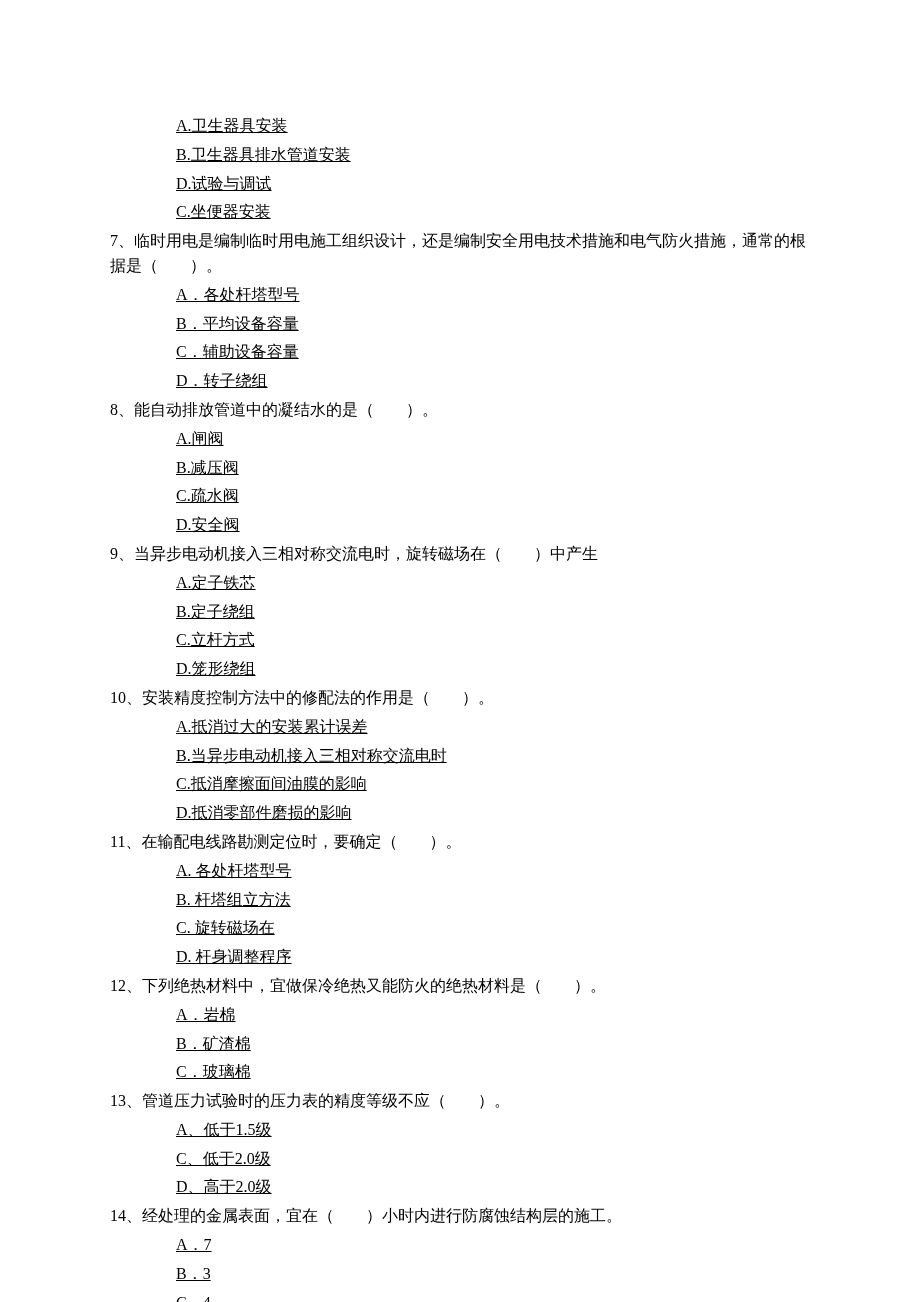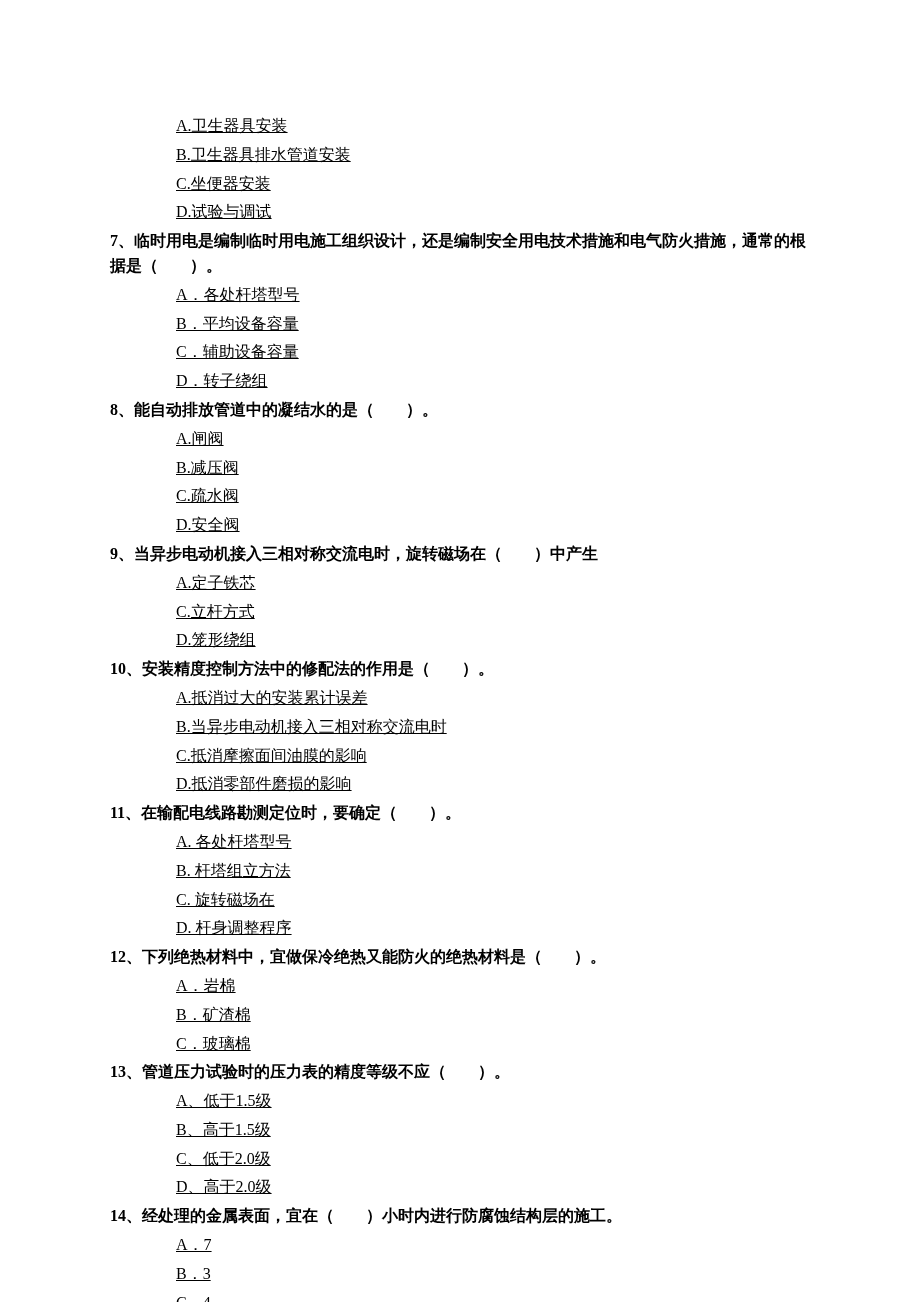--- a/index.html
+++ b/index.html
@@ -17,21 +17,20 @@
     margin: 0 auto;
     padding: 110px 110px 50px 110px;
     box-sizing: border-box;
     position: relative;
   }
   .option-block {
     padding-left: 62px;
   }
   .question-line {
     padding-left: 0;
-    font-weight: bold;
   }
   .option-line {
     margin: 4px;
     text-decoration: underline;
   }
   .footer {
     position: absolute;
     bottom: 46px;
     left: 0;
     right: 0;
@@ -40,22 +39,22 @@
   }
 </style>
 </head>
 <body>
 
 <div class="page">
 
   <div class="option-block">
     <div class="option-line">A.卫生器具安装</div>
     <div class="option-line">B.卫生器具排水管道安装</div>
+    <div class="option-line">D.试验与调试</div>
     <div class="option-line">C.坐便器安装</div>
-    <div class="option-line">D.试验与调试</div>
   </div>
 
   <div>
     <div class="question-line">7、临时用电是编制临时用电施工组织设计，还是编制安全用电技术措施和电气防火措施，通常的根据是（　　）。</div>
     <div class="option-block">
       <div class="option-line">A．各处杆塔型号</div>
       <div class="option-line">B．平均设备容量</div>
       <div class="option-line">C．辅助设备容量</div>
       <div class="option-line">D．转子绕组</div>
     </div>
@@ -68,20 +67,21 @@
       <div class="option-line">B.减压阀</div>
       <div class="option-line">C.疏水阀</div>
       <div class="option-line">D.安全阀</div>
     </div>
   </div>
 
   <div>
     <div class="question-line">9、当异步电动机接入三相对称交流电时，旋转磁场在（　　）中产生</div>
     <div class="option-block">
       <div class="option-line">A.定子铁芯</div>
+      <div class="option-line">B.定子绕组</div>
       <div class="option-line">C.立杆方式</div>
       <div class="option-line">D.笼形绕组</div>
     </div>
   </div>
 
   <div>
     <div class="question-line">10、安装精度控制方法中的修配法的作用是（　　）。</div>
     <div class="option-block">
       <div class="option-line">A.抵消过大的安装累计误差</div>
       <div class="option-line">B.当异步电动机接入三相对称交流电时</div>
@@ -106,21 +106,20 @@
       <div class="option-line">A．岩棉</div>
       <div class="option-line">B．矿渣棉</div>
       <div class="option-line">C．玻璃棉</div>
     </div>
   </div>
 
   <div>
     <div class="question-line">13、管道压力试验时的压力表的精度等级不应（　　）。</div>
     <div class="option-block">
       <div class="option-line">A、低于1.5级</div>
-      <div class="option-line">B、高于1.5级</div>
       <div class="option-line">C、低于2.0级</div>
       <div class="option-line">D、高于2.0级</div>
     </div>
   </div>
 
   <div>
     <div class="question-line">14、经处理的金属表面，宜在（　　）小时内进行防腐蚀结构层的施工。</div>
     <div class="option-block">
       <div class="option-line">A．7</div>
       <div class="option-line">B．3</div>

